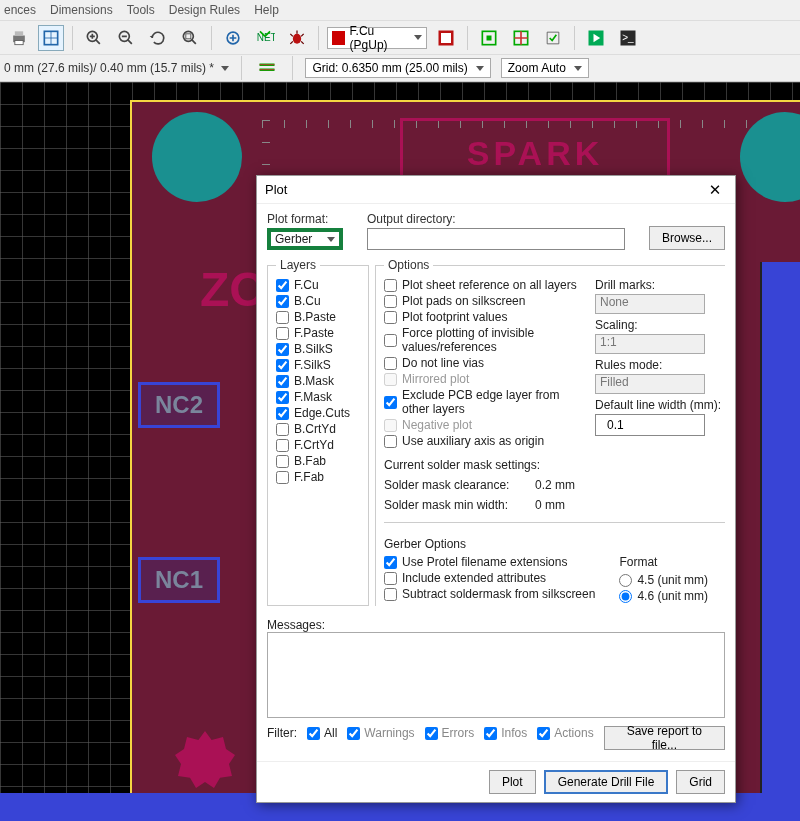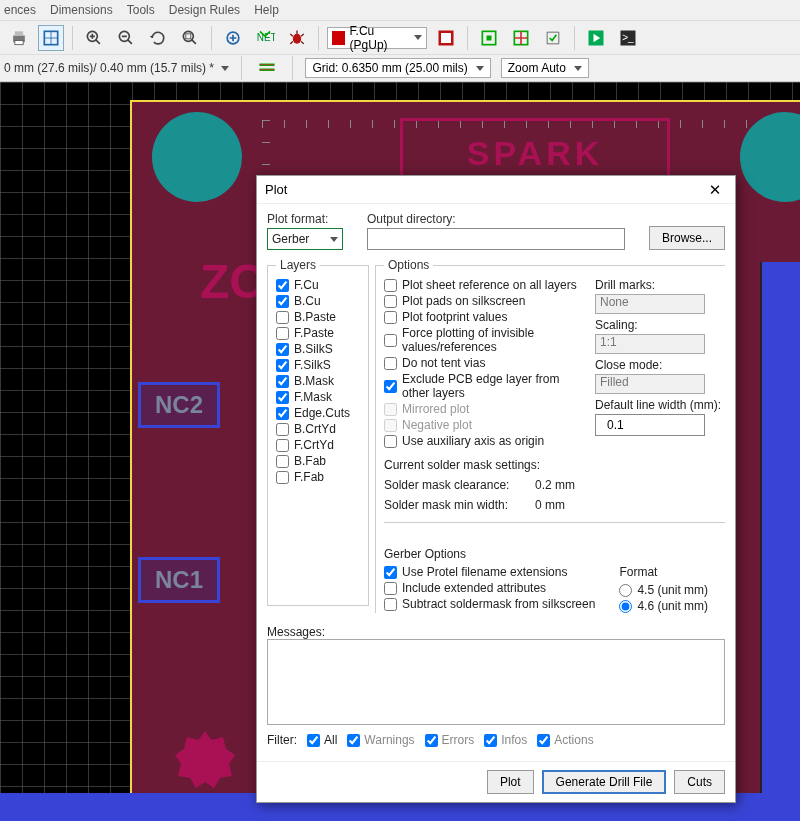--- a/index.html
+++ b/index.html
@@ -25,21 +25,21 @@
 
 .canvas { position: absolute; top: 82px; left: 0; width: 800px; height: 739px; background: #000; }
 .pcb-board { position: absolute; left: 130px; top: 18px; width: 680px; height: 730px; background: #6a1a35; border: 2px solid #f5d742; }
 .grid-lines { position: absolute; inset: 0; background-image:
   linear-gradient(rgba(90,90,90,.6) 1px, transparent 1px),
   linear-gradient(90deg, rgba(90,90,90,.6) 1px, transparent 1px);
   background-size: 22px 22px; }
 .via1 { position: absolute; left: 152px; top: 30px; width: 90px; height: 90px; border-radius: 50%; background: #1a9090; }
 .via2 { position: absolute; left: 740px; top: 30px; width: 90px; height: 90px; border-radius: 50%; background: #1a9090; }
 .logo-box { position: absolute; left: 400px; top: 36px; width: 270px; height: 70px; border: 3px solid #a15; color: #a15; font-size: 34px; font-weight: bold; display: flex; align-items: center; justify-content: center; letter-spacing: 4px; }
-.zoe-text { position: absolute; left: 200px; top: 172px; color: #a15; font-size: 48px; font-weight: bold; }
+.zoe-text { position: absolute; left: 200px; top: 180px; color: #a15; font-size: 48px; font-weight: bold; }
 .nc-pad { position: absolute; border: 3px solid #3844d6; padding: 6px 14px; color: #7a859c; font-size: 24px; font-weight: bold; background: rgba(40,50,160,.25); }
 .nc2 { left: 138px; top: 300px; }
 .nc1 { left: 138px; top: 475px; }
 .blue-trace { position: absolute; background: #3844d6; }
 .trace1 { right: 0; top: 180px; width: 40px; height: 640px; border-left: 2px solid #222; }
 .trace2 { right: 0; bottom: 0; width: 800px; height: 28px; }
 .gear { position: absolute; left: 175px; bottom: 30px; width: 60px; height: 60px; background: #a15; clip-path: polygon(50% 0%, 61% 15%, 80% 10%, 85% 30%, 100% 40%, 90% 55%, 95% 75%, 75% 78%, 65% 95%, 50% 85%, 35% 95%, 25% 78%, 5% 75%, 10% 55%, 0% 40%, 15% 30%, 20% 10%, 39% 15%); }
 
 .ruler-v { position: absolute; left: 130px; top: 18px; width: 8px; height: 730px; background: repeating-linear-gradient(#888 0 1px, transparent 1px 22px); }
 .ruler-h { position: absolute; left: 130px; top: 18px; width: 680px; height: 8px; background: repeating-linear-gradient(90deg,#888 0 1px, transparent 1px 22px); }
@@ -65,21 +65,21 @@
 .chk input { width: 13px; height: 13px; }
 .options-box { flex: 1; display: flex; flex-direction: column; gap: 6px; border-top: 1px solid #ccc; border-left: 1px solid #ccc; border-right: none; border-bottom: none; padding: 6px 0 0 8px; }
 .options-box legend { padding: 0 4px; }
 .opt-row { display: flex; gap: 12px; }
 .opt-col { display: flex; flex-direction: column; gap: 2px; }
 .small-select { height: 20px; background: #f0f0f0; border: 1px solid #aaa; padding: 0 4px; width: 110px; color: #777; }
 .chk.disabled { color: #999; }
 .subhead { margin-top: 4px; }
 .kv { display: flex; gap: 6px; }
 .kv span:first-child { width: 145px; }
-.gerber-box { border-top: 1px solid #ccc; padding-top: 24px; margin-top: 4px; }
+.gerber-box { border-top: 1px solid #ccc; padding-top: 14px; margin-top: 4px; }
 .gerber-legend { margin-bottom: 4px; display: block; }
 .gerber-row { display: flex; gap: 24px; }
 .format-group { border: none; padding: 0; }
 .radio { display: flex; align-items: center; gap: 5px; }
 .messages-box { margin-top: 8px; }
 .messages-area { width: 100%; height: 86px; border: 1px solid #aaa; background: #fff; }
 .filter-row { display: flex; align-items: flex-start; gap: 10px; margin-top: 4px; }
 .filter-row .chk { gap: 4px; }
 .filter-row .chk.dim { color: #888; }
 .dlg-buttons { display: flex; justify-content: flex-end; gap: 8px; padding: 8px 10px; border-top: 1px solid #eee; }
@@ -244,21 +244,21 @@
 
 <div class="dialog">
   <div class="dlg-title">
     <span>Plot</span>
     <div class="close-x">✕</div>
   </div>
   <div class="dlg-body">
     <div class="row1">
       <div class="fld-col" style="width:76px">
         <label>Plot format:</label>
-        <div style="display:flex;border:1px solid #15803d;height:22px;align-items:center;padding:0 4px;background:#fff">
+        <div style="display:flex;border:4px solid #15803d;height:22px;align-items:center;padding:0 4px;background:#fff">
           <span>Gerber</span>
           <div class="triangle-down"></div>
         </div>
       </div>
       <div class="fld-col" style="flex:1">
         <label>Output directory:</label>
         <input type="text" value="" style="">
       </div>
       <button class="btn">Browse...</button>
     </div>
@@ -337,45 +337,45 @@
               <label class="chk">
                 <input type="checkbox" style="">
                 <span>Plot footprint values</span>
               </label>
               <label class="chk">
                 <input type="checkbox" style="">
                 <span>Force plotting of invisible values/references</span>
               </label>
               <label class="chk">
                 <input type="checkbox" style="">
-                <span>Do not tent vias</span>
-              </label>
-              <label class="chk">
-                <input type="checkbox" checked="" style="">
-                <span>Exclude PCB edge layer from other layers</span>
+                <span>Do not line vias</span>
               </label>
               <label class="chk disabled">
                 <input type="checkbox" disabled="" style="">
                 <span>Mirrored plot</span>
+              </label>
+              <label class="chk">
+                <input type="checkbox" checked="" style="">
+                <span>Exclude PCB edge layer from other layers</span>
               </label>
               <label class="chk disabled">
                 <input type="checkbox" disabled="" style="">
                 <span>Negative plot</span>
               </label>
               <label class="chk">
                 <input type="checkbox" style="">
                 <span>Use auxiliary axis as origin</span>
               </label>
             </div>
           <div class="opt-col" style="width:130px">
             <label>Drill marks:</label>
             <div class="small-select"><span>None</span></div>
             <label style="margin-top:2px">Scaling:</label>
             <div class="small-select"><span>1:1</span></div>
-            <label style="margin-top:2px">Close mode:</label>
+            <label style="margin-top:2px">Rules mode:</label>
             <div class="small-select"><span>Filled</span></div>
             <label style="margin-top:2px">Default line width (mm):</label>
             <input type="text" style="width: 110px; padding-left: 11px;" value="0.1">
           </div>
         </div>
         <div class="subhead">Current solder mask settings:</div>
         <div class="kv">
             <span>Solder mask clearance:</span>
             <span>0.2 mm</span>
           </div>
@@ -439,20 +439,21 @@
           <span>Errors</span>
         </label>
       <label class="chk dim">
           <input type="checkbox" checked="" style="">
           <span>Infos</span>
         </label>
       <label class="chk dim">
           <input type="checkbox" checked="" style="">
           <span>Actions</span>
         </label>
+      <button class="btn" style="margin-left:auto">Save report to file...</button>
     </div>
   </div>
   <div class="dlg-buttons">
     <button class="btn">Plot</button>
     <button class="btn primary">Generate Drill File</button>
-    <button class="btn">Cuts</button>
+    <button class="btn">Grid</button>
   </div>
 </div>
 
 </body></html>

